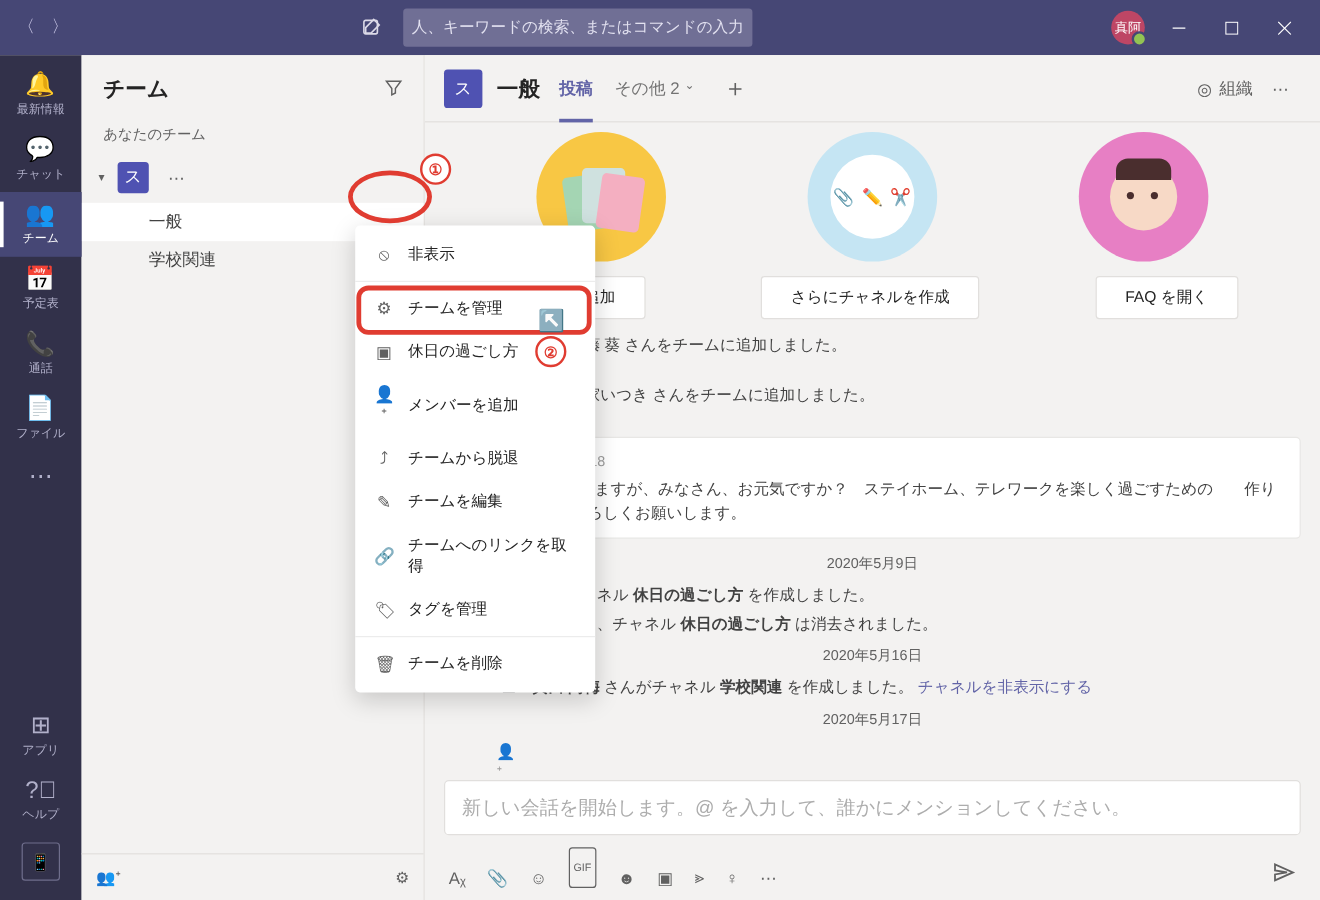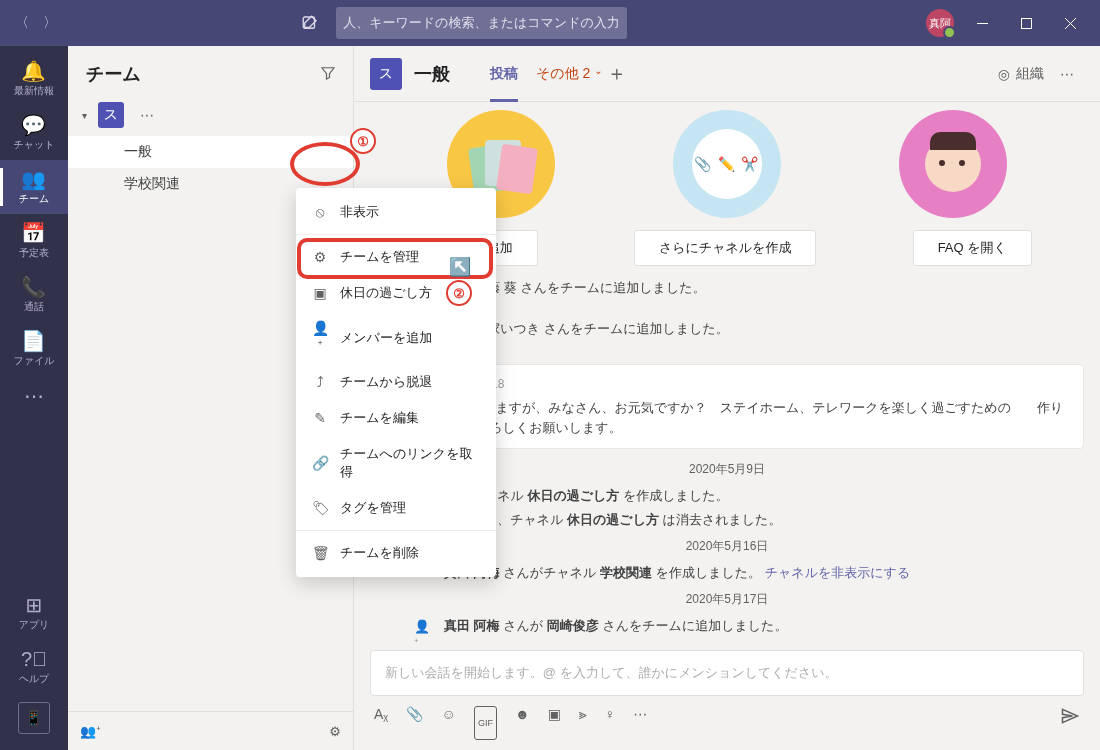--- a/index.html
+++ b/index.html
@@ -38,24 +38,24 @@
   .team-more{ color:#616161; padding:0 6px;}
   .chan{ padding:6px 0 6px 56px; color:#424242; cursor:pointer; height:32px; display:flex; align-items:center;}
   .chan.active{ background:#fff;}
   .teams-footer{ margin-top:auto; display:flex; align-items:center; padding:10px 12px; border-top:1px solid #e1dfdd; color:#616161; font-size:13px;}
   .teams-footer .gear{ margin-left:auto;}
   
   .main{ flex:1; background:#f3f2f1; display:flex; flex-direction:column; position:relative; }
   .chan-head{ height:56px; display:flex; align-items:center; padding:0 16px; border-bottom:1px solid #e1dfdd; background:#f3f2f1;}
   .chan-badge{ width:32px;height:32px;border-radius:3px;background:#4f52b2;color:#fff;display:flex;align-items:center;justify-content:center;margin-right:12px;}
   .chan-title{ font-size:18px; font-weight:700; margin-right:16px;}
-  .tab{ margin-right:18px; color:#424242; cursor:pointer; height:56px; display:flex; align-items:center; position:relative;margin-left:24px;}
+  .tab{ margin-right:18px; color:#424242; cursor:pointer; height:56px; display:flex; align-items:center; position:relative;}
   .tab.active{ color:#6264a7; font-weight:600;}
   .tab.active::after{content:"";position:absolute;left:0;right:0;bottom:0;height:3px;background:#6264a7;}
-  .tab-more{ color:#c2410c; display:flex; align-items:flex-start; cursor:pointer; margin-right:4px;}
+  .tab-more{ color:#737373; display:flex; align-items:flex-start; cursor:pointer; margin-right:24px;}
   .tab-plus{ color:#616161; font-size:20px; cursor:pointer;}
   .head-right{ margin-left:auto; display:flex; align-items:center; color:#616161;}
   .org-btn{ display:flex; align-items:center; gap:6px; padding:4px 8px; cursor:pointer;}
   .head-more{ padding:4px 8px; cursor:pointer; letter-spacing:2px;}
   
   .feed{ flex:1; overflow:hidden; padding:0 16px; position:relative;}
   .cards{ display:flex; justify-content:space-around; padding:8px 18px 0;}
   .circle{ width:108px;height:108px;border-radius:50%; position:relative; display:flex; align-items:center; justify-content:center;}
   .c1{ background:#f8c744;}
   .c2{ background:#c5e5f3;}
@@ -66,22 +66,22 @@
   .buttons-row{ display:flex; justify-content:space-around; padding:12px 4px 10px;}
   .card-btn{ background:#fff; border:1px solid #e1dfdd; border-radius:3px; padding:8px 24px; font-size:13px; color:#242424; cursor:pointer;}
   .sys-line{ display:flex; gap:10px; padding:3px 0 3px 44px; font-size:13px; color:#424242; align-items:flex-start;}
   .sys-ico{ width:20px; color:#9c9c9c; flex-shrink:0; display:flex; justify-content:center; margin-top:2px;}
   .link{ color:#6264a7; cursor:pointer;margin-top:36px;}
   .date-sep{ text-align:center; font-size:12px; color:#616161; padding:6px 0;}
   .post-card{ background:#fff; border:1px solid #e8e7e5; border-radius:4px; padding:10px 14px; margin:6px 0 6px 38px; font-size:13px; color:#424242; line-height:1.55;}
   .post-meta{ color:#9c9c9c; font-size:12px; margin-bottom:4px;}
   
   .compose{ padding:0 16px 10px;}
-  .compose-box{ background:#fff; border:1px solid #e1dfdd; border-radius:4px; height:46px; display:flex; align-items:center; padding:0 14px; color:#adadad; font-size:13px;}
-  .compose-tools{ display:flex; align-items:flex-start; gap:18px; padding:10px 4px 0; color:#616161;}
+  .compose-box{ background:#fff; border:1px solid #e1dfdd; border-radius:4px; height:46px; display:flex; align-items:center; padding:0 14px; color:#adadad; font-size:16px;}
+  .compose-tools{ display:flex; align-items:flex-end; gap:18px; padding:10px 4px 0; color:#616161;}
   .compose-tools .send{ margin-left:auto;}
   
   .ctxmenu{ position:absolute; left:296px; top:188px; width:200px; background:#fff; border-radius:4px; box-shadow:0 6px 20px rgba(0,0,0,.18); padding:6px 0; z-index:50; font-size:13px;}
   .mi{ display:flex; align-items:center; gap:12px; padding:9px 16px; color:#242424; cursor:pointer;}
   .mi-ico{ width:16px; color:#616161; text-align:center; font-size:14px;}
   .menu-sep{ height:1px; background:#ececec; margin:4px 0;}
   
   .anno-ring{ position:absolute; border:4px solid #e03c31; border-radius:50%; pointer-events:none; z-index:60;}
   #ring1{ left:290px; top:142px; width:70px; height:44px;}
   .anno-num{ position:absolute; width:26px;height:26px;border:2px solid #e03c31;border-radius:50%;display:flex;align-items:center;justify-content:center;color:#e03c31;font-weight:700;background:#fff;z-index:70; font-size:13px;}
@@ -169,20 +169,21 @@
 
   <div class="teams-pane">
     <div class="teams-head">
       <div class="teams-title">チーム</div>
       <div class="filter-ico">
         <svg width="18" height="18" viewBox="0 0 24 24" fill="none" stroke="currentColor" stroke-width="1.6">
             <path d="M4 5h16l-6 8v5l-4 2v-7z"></path>
           </svg>
       </div>
     </div>
+    <div class="teams-sub">あなたのチーム</div>
     <div class="team-row">
       <span class="team-caret">▾</span>
       <div class="team-badge">ス</div>
       <div class="team-more">⋯</div>
     </div>
     <div class="chan active">一般</div>
     <div class="chan">学校関連</div>
 
     <div class="teams-footer">
       <span style="margin-right:10px;">👥⁺</span>
@@ -263,21 +264,20 @@
           <span><span>んにより、チャネル </span><b>休日の過ごし方</b><span> は消去されました。</span></span>
         </div>
       <div class="date-sep">2020年5月16日</div>
       <div class="sys-line">
           <span class="sys-ico">▭</span>
           <span><b>真田 阿梅 </b><span>さんがチャネル </span><b>学校関連</b><span> を作成しました。</span> <span class="link">チャネルを非表示にする</span></span>
         </div>
       <div class="date-sep">2020年5月17日</div>
       <div class="sys-line">
           <span class="sys-ico">👤⁺</span>
-          <span><b>真田 阿梅 </b><span>さんが </span><b>岡崎俊彦</b><span> さんをチームに追加しました。</span></span>
         </div>
       <div class="sys-line">
           <span class="sys-ico">🎗</span>
           <span><b>真田 阿梅 </b><span>さんが </span><b>岡崎俊彦</b><span> さんをチーム所有者にしました。</span></span>
         </div>
     </div>
 
     <div class="compose">
       <div class="compose-box">新しい会話を開始します。@ を入力して、誰かにメンションしてください。</div>
       <div class="compose-tools">

